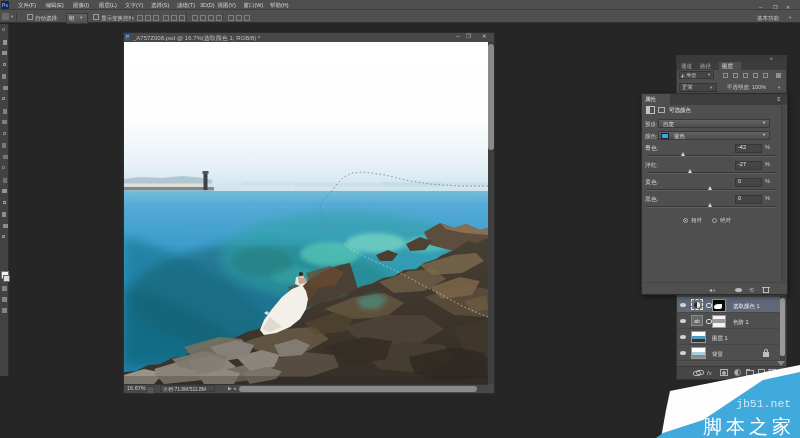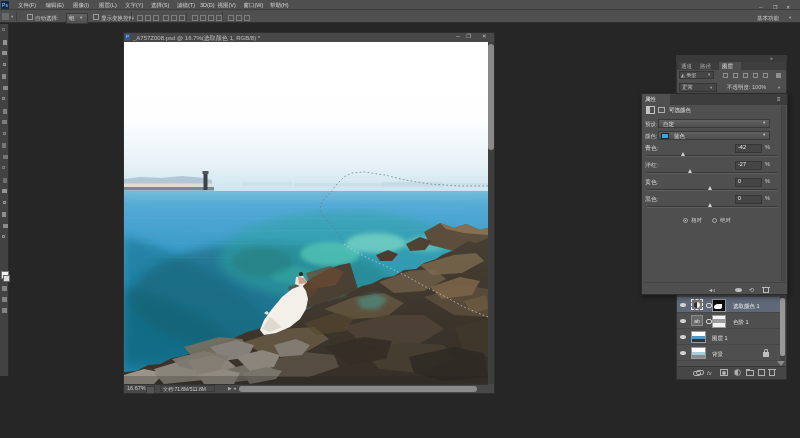--- a/index.html
+++ b/index.html
@@ -373,14 +373,22 @@
 
 <div class="abs" style="left:644px;top:282px;width:143px;height:1px;background:#444;"></div>
 <div class="abs" id="propfooter" style="left:643px;top:284px;width:145px;height:10px;">
       <div style="position: absolute; left: 66px; top: 2.5px; font-size: 6px; color: rgb(189, 189, 189); line-height: 1;">◂◃</div>
       <div style="position: absolute; left: 92px; top: 3.5px; width: 7px; height: 4px; background: rgb(189, 189, 189); border-radius: 50%;"></div>
       <div style="position: absolute; left: 106px; top: 2.5px; font-size: 6px; color: rgb(189, 189, 189); line-height: 1;">⟲</div>
       <div style="position: absolute; left: 120px; top: 4px; width: 6px; height: 5px; border-right: 1px solid rgb(189, 189, 189); border-bottom: 1px solid rgb(189, 189, 189); border-left: 1px solid rgb(189, 189, 189); border-image: initial; border-top: none; box-sizing: border-box;"></div>
       <div style="position: absolute; left: 119px; top: 3px; width: 8px; height: 1px; background: rgb(189, 189, 189);"></div>
     </div>
 
-
+<div class="abs" style="left:640px;top:358px;width:160px;height:80px;">
+<svg width="160" height="80" viewBox="0 0 160 80">
+<polygon points="21,80 26,52 30,33 160,7 160,80" fill="#fdfdfd"></polygon>
+<polygon points="16,80 23,75 63,62 123,22 160,14 160,80" fill="#41aadd"></polygon>
+<text x="96" y="49" font-family="Liberation Mono, monospace" font-size="11.5" fill="#cde7f7">jb51.net</text>
+<text x="63" y="75" font-family="Liberation Sans, sans-serif" font-size="19" fill="#ffffff" letter-spacing="4">脚本之家</text>
+</svg>
 </div>
 
+</div>
+
 </body></html>

